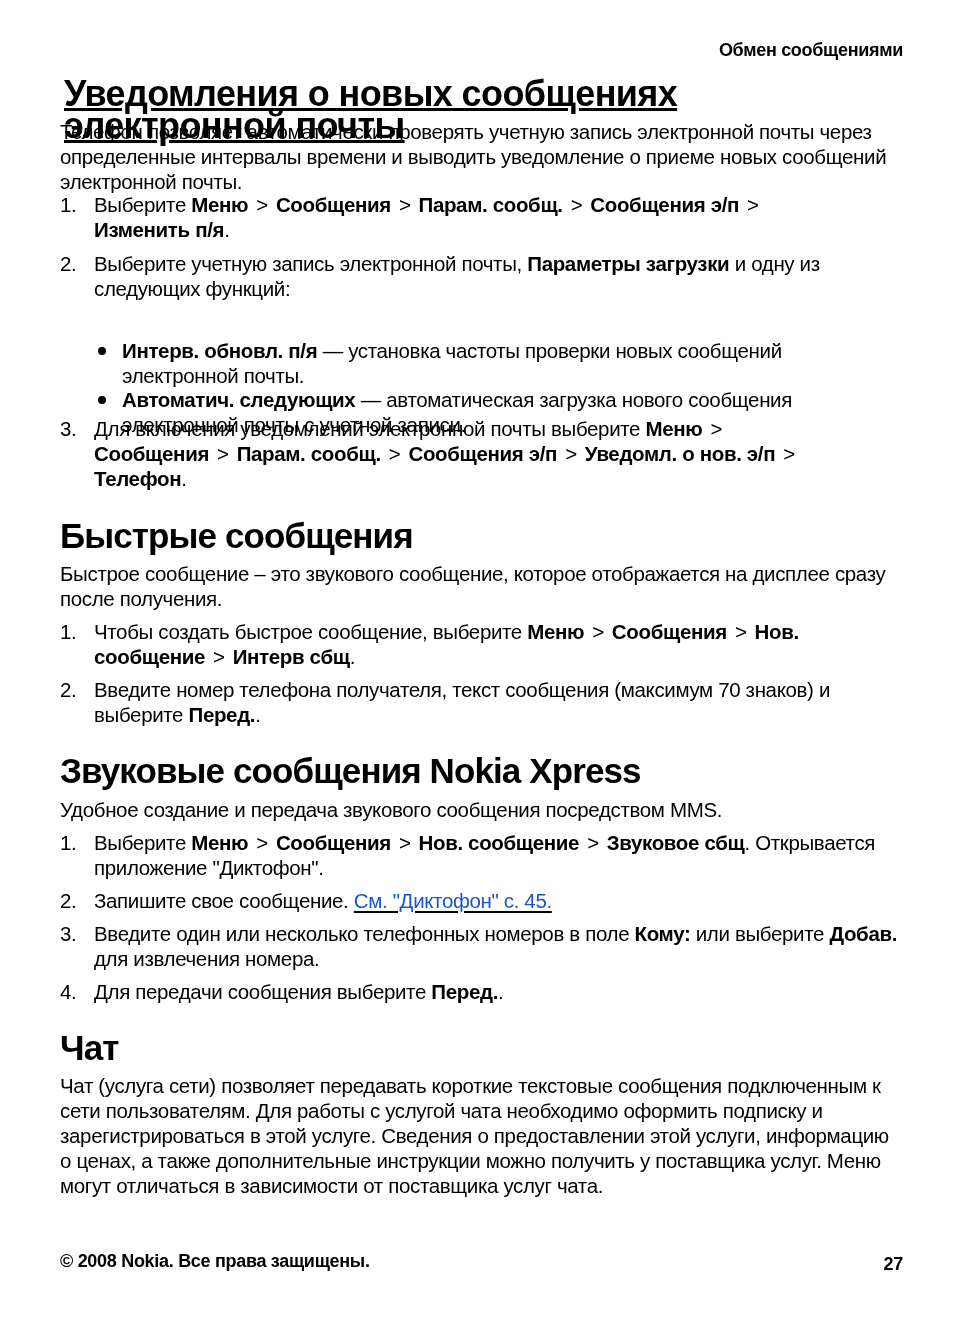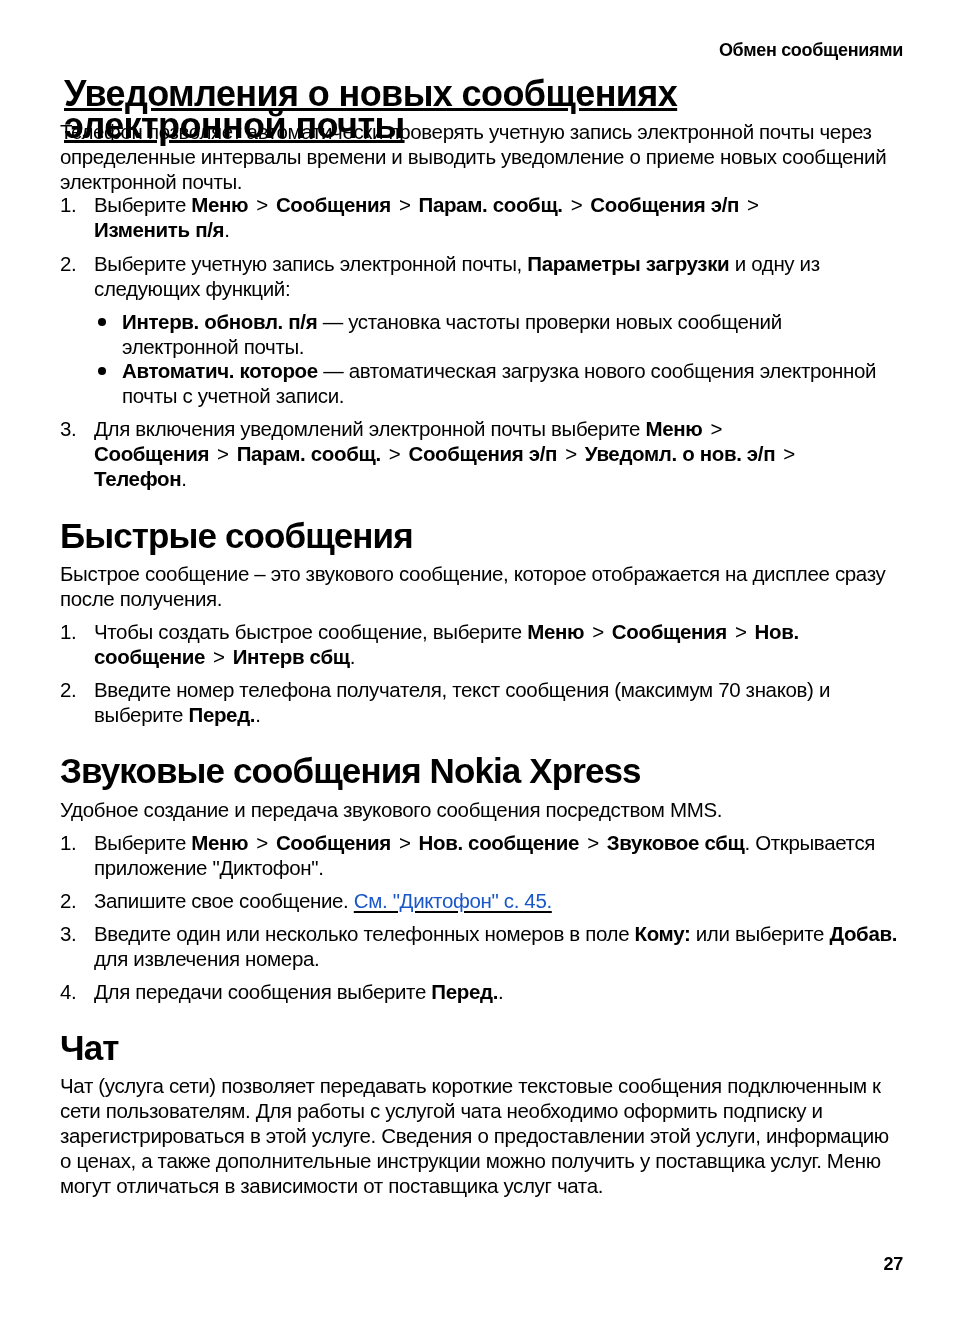--- a/index.html
+++ b/index.html
@@ -9,21 +9,21 @@
   .running-head { position: absolute; right: 52px; top: 40px; font-weight: bold; font-size: 18px;
                   letter-spacing: -0.3px; }
   .txt { font-size: 20.5px; line-height: 25px; letter-spacing: -0.35px; }
   b { font-weight: bold; }
   h2.sub { position: absolute; margin: 4px; font-size: 36px; font-weight: bold; letter-spacing: -0.6px; line-height: 32px; text-decoration: underline; }
   h1.sec { position: absolute; margin: 0; font-size: 35px; font-weight: bold; letter-spacing: -0.9px; line-height: 40px; text-align: center; }
   .block { position: absolute; left: 0; width: 843px; margin: 0; }
   .ol-item { position: absolute; left: 0; width: 843px; }
   .ol-num { position: absolute; left: 0; top: 0; width: 30px; }
   .ol-body { margin-left: 34px; }
-  .bullet-item { position: absolute; left: 34px; width: 809px; }
+  .bullet-item { position: absolute; left: 34px; width: 809px; margin-top: 29px; }
   .bullet-dot { position: absolute; left: 4px; top: 9px; width: 8px; height: 8px; border-radius: 50%; background: #000; }
   .bullet-body { margin-left: 28px; }
   .sep { margin: 0 8px; }
   .link { color: #1a56c8; text-decoration: underline; text-decoration-color: #000; text-underline-offset: 3px; cursor: pointer; }
   .footer { position: absolute; left: 60px; top: 1251px; width: 843px; font-weight: bold; font-size: 18px; letter-spacing: -0.3px; }
   .footer .pn { position: absolute; right: 0; top: 3px; }
 </style>
 </head>
 <body>
 
@@ -47,21 +47,21 @@
       <span>Выберите учетную запись электронной почты, </span><b>Параметры загрузки</b><span> и одну из следующих функций:</span>
     </div>
   </div>
 
   <div class="bullet-item txt" style="top:309px;">
     <span class="bullet-dot"></span>
     <div class="bullet-body"><b>Интерв. обновл. п/я</b><span> — установка частоты проверки новых сообщений электронной почты.</span></div>
   </div>
   <div class="bullet-item txt" style="top:358px;">
     <span class="bullet-dot"></span>
-    <div class="bullet-body"><b>Автоматич. которое</b><span> — автоматическая загрузка нового сообщения электронной почты с учетной записи.</span></div>
+    <div class="bullet-body"><b>Автоматич. следующих</b><span> — автоматическая загрузка нового сообщения электронной почты с учетной записи.</span></div>
   </div>
 
   <div class="ol-item txt" style="top:416px;">
     <span class="ol-num">3.</span>
     <div class="ol-body">
       <span>Для включения уведомлений электронной почты выберите </span><b>Меню</b><span class="sep">&gt;</span><br><b>Сообщения</b><span class="sep">&gt;</span><b>Парам. сообщ.</b><span class="sep">&gt;</span><b>Сообщения э/п</b><span class="sep">&gt;</span><b>Уведомл. о нов. э/п</b><span class="sep">&gt;</span><br><b>Телефон</b><span>.</span>
     </div>
   </div>
 
   <h1 class="sec" style="top:516px;">Быстрые сообщения</h1>
@@ -111,14 +111,15 @@
       <span>Для передачи сообщения выберите </span><b>Перед.</b><span>.</span>
     </div>
   </div>
 
   <h1 class="sec" style="top:1028px;">Чат</h1>
   <p class="block txt" style="top:1073px;">Чат (услуга сети) позволяет передавать короткие текстовые сообщения подключенным к сети пользователям. Для работы с услугой чата необходимо оформить подписку и зарегистрироваться в этой услуге. Сведения о предоставлении этой услуги, информацию о ценах, а также дополнительные инструкции можно получить у поставщика услуг. Меню могут отличаться в зависимости от поставщика услуг чата.</p>
 
 </div>
 
 <div class="footer">
+  <span>© 2008 Nokia. Все права защищены.</span>
   <span class="pn">27</span>
 </div>
 
 </body></html>

